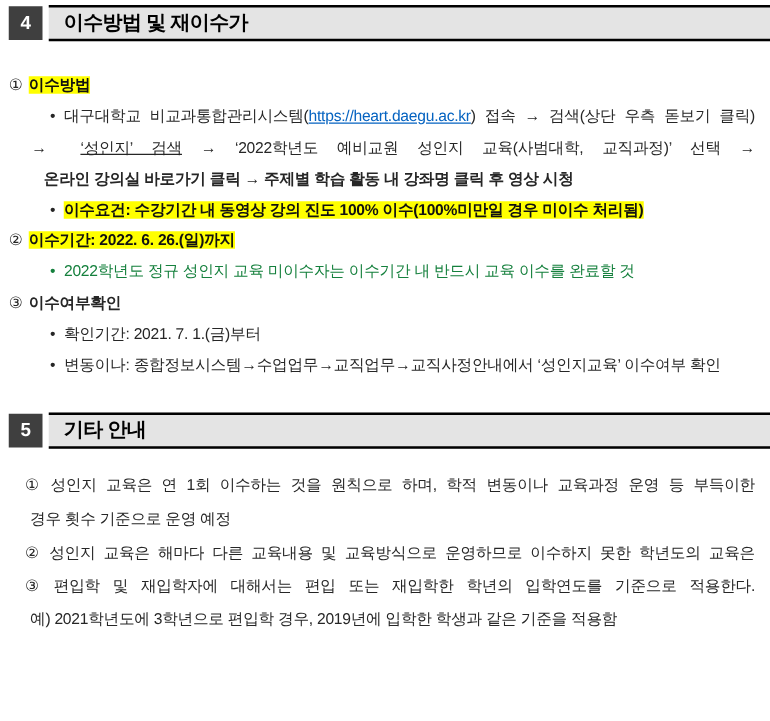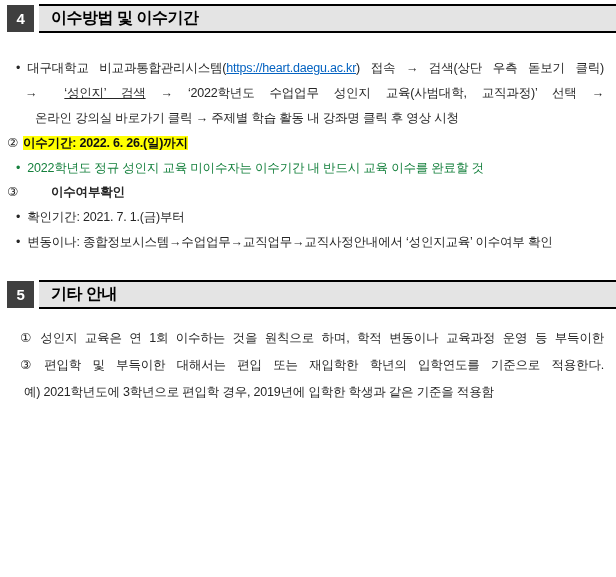--- a/index.html
+++ b/index.html
@@ -23,63 +23,69 @@
   .bar {
     flex: 1; background: #e4e4e4;
     border-top: 2px solid #000; border-bottom: 2px solid #000;
     display: flex; align-items: center; padding-left: 12px;
     font-weight: bold; font-size: 16px; color: #000; letter-spacing: -0.5px;
   }
   
   .s4-list { margin-top: 23px; }
   .s4-list .row { line-height: 24.9px; height: 24.9px; padding-right: 12px; }
   .pl-marker { padding-left: 7px; }
-  .pl-bullet { padding-left: 16px; }
+  .pl-bullet { padding-left: 40px; }
   .pl-cont-arrow { padding-left: 25px; }
-  .pl-cont-text { padding-left: 35px; }
+  .pl-cont-text { padding-left: 35px; font-weight: bold; }
   .marker { margin-right: 5px; }
   .bullet { margin-right: 7px; }
   .hl { background: #ffff00; font-weight: bold; color: #111; }
-  .bold { font-weight: bold; margin-left: 28px; }
+  .bold { font-weight: bold; }
   .red { color: #15803d; }
   .link { color: #0563c1; text-decoration: underline; }
   .u { text-decoration: underline; margin-left: 12px; }
   .jl { text-align: justify; text-align-last: justify; }
   
   .s5-list { margin-top: 16px; }
   .s5-list .row { line-height: 26.9px; height: 26.9px; padding-right: 12px; }
   .pl5-marker { padding-left: 20px; }
   .pl5-cont { padding-left: 24px; }
   a { color: inherit; }
 </style>
 </head>
 <body>
 
 <div class="sec-header sec4">
   <div class="num-box">4</div>
   <div class="bar">
-    <span>이수방법 및 이수기간</span>
+    <span>이수방법 및 재이수가</span>
   </div>
 </div>
 
 <div class="s4-list">
 
+  <div class="row pl-marker">
+    <span class="marker">①</span><span class="hl">이수방법</span>
+  </div>
 
   <div class="row pl-bullet jl">
     <span class="bullet">•</span><span>대구대학교 비교과통합관리시스템(</span><a class="link" href="#">https://heart.daegu.ac.kr</a><span>) 접속 → 검색(상단 우측 돋보기 클릭)</span>
   </div>
 
   <div class="row pl-cont-arrow jl">
-    <span>→ </span><span class="u">‘성인지’ 검색</span><span> → ‘2022학년도 수업업무 성인지 교육(사범대학, 교직과정)’ 선택 →</span>
+    <span>→ </span><span class="u">‘성인지’ 검색</span><span> → ‘2022학년도 예비교원 성인지 교육(사범대학, 교직과정)’ 선택 →</span>
   </div>
 
   <div class="row pl-cont-text">
     <span>온라인 강의실 바로가기 클릭 → 주제별 학습 활동 내 강좌명 클릭 후 영상 시청</span>
   </div>
 
+  <div class="row pl-bullet">
+    <span class="bullet">•</span><span class="hl">이수요건: 수강기간 내 동영상 강의 진도 100% 이수(100%미만일 경우 미이수 처리됨)</span>
+  </div>
 
 
   <div class="row pl-marker">
     <span class="marker">②</span><span class="hl">이수기간: 2022. 6. 26.(일)까지</span>
   </div>
 
   <div class="row pl-bullet red">
     <span class="bullet">•</span><span>2022학년도 정규 성인지 교육 미이수자는 이수기간 내 반드시 교육 이수를 완료할 것</span>
   </div>
 
@@ -102,22 +108,28 @@
   <div class="bar">
     <span>기타 안내</span>
   </div>
 </div>
 
 <div class="s5-list">
 
   <div class="row pl5-marker jl">
     <span class="marker">①</span><span>성인지 교육은 연 1회 이수하는 것을 원칙으로 하며, 학적 변동이나 교육과정 운영 등 부득이한</span>
   </div>
-
+  <div class="row pl5-cont">
+    <span>경우 횟수 기준으로 운영 예정</span>
+  </div>
 
   <div class="row pl5-marker jl">
-    <span class="marker">③</span><span>편입학 및 부득이한 대해서는 편입 또는 재입학한 학년의 입학연도를 기준으로 적용한다.</span>
+    <span class="marker">②</span><span>성인지 교육은 해마다 다른 교육내용 및 교육방식으로 운영하므로 이수하지 못한 학년도의 교육은</span>
+  </div>
+
+  <div class="row pl5-marker jl">
+    <span class="marker">③</span><span>편입학 및 재입학자에 대해서는 편입 또는 재입학한 학년의 입학연도를 기준으로 적용한다.</span>
   </div>
   <div class="row pl5-cont">
     <span>예) 2021학년도에 3학년으로 편입학 경우, 2019년에 입학한 학생과 같은 기준을 적용함</span>
   </div>
 
 </div>
 
 </body></html>

